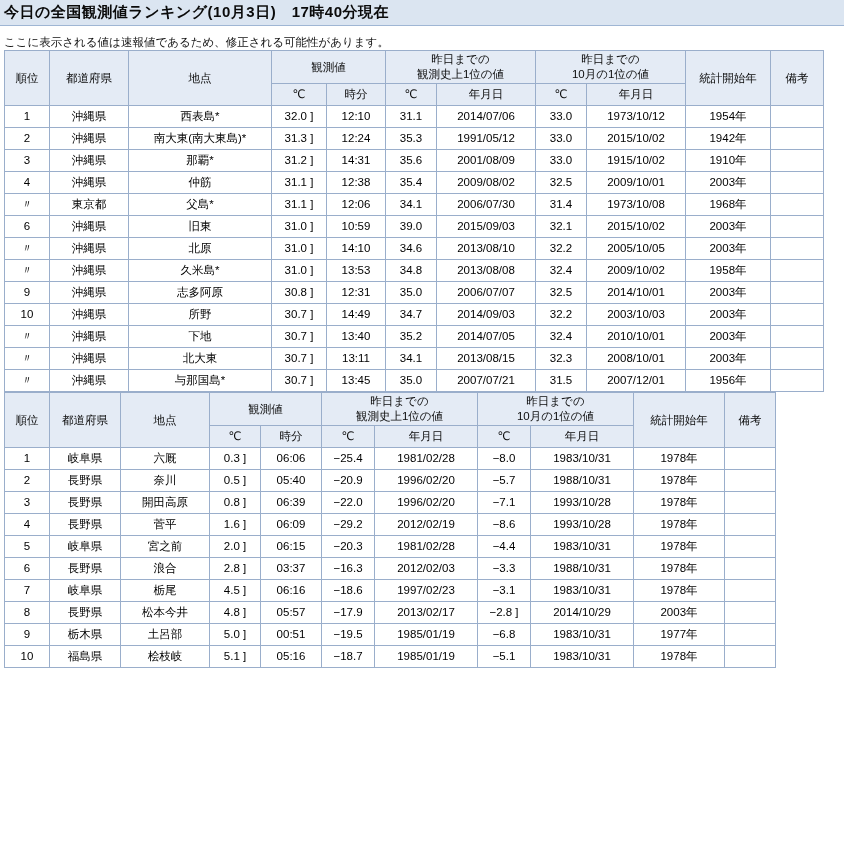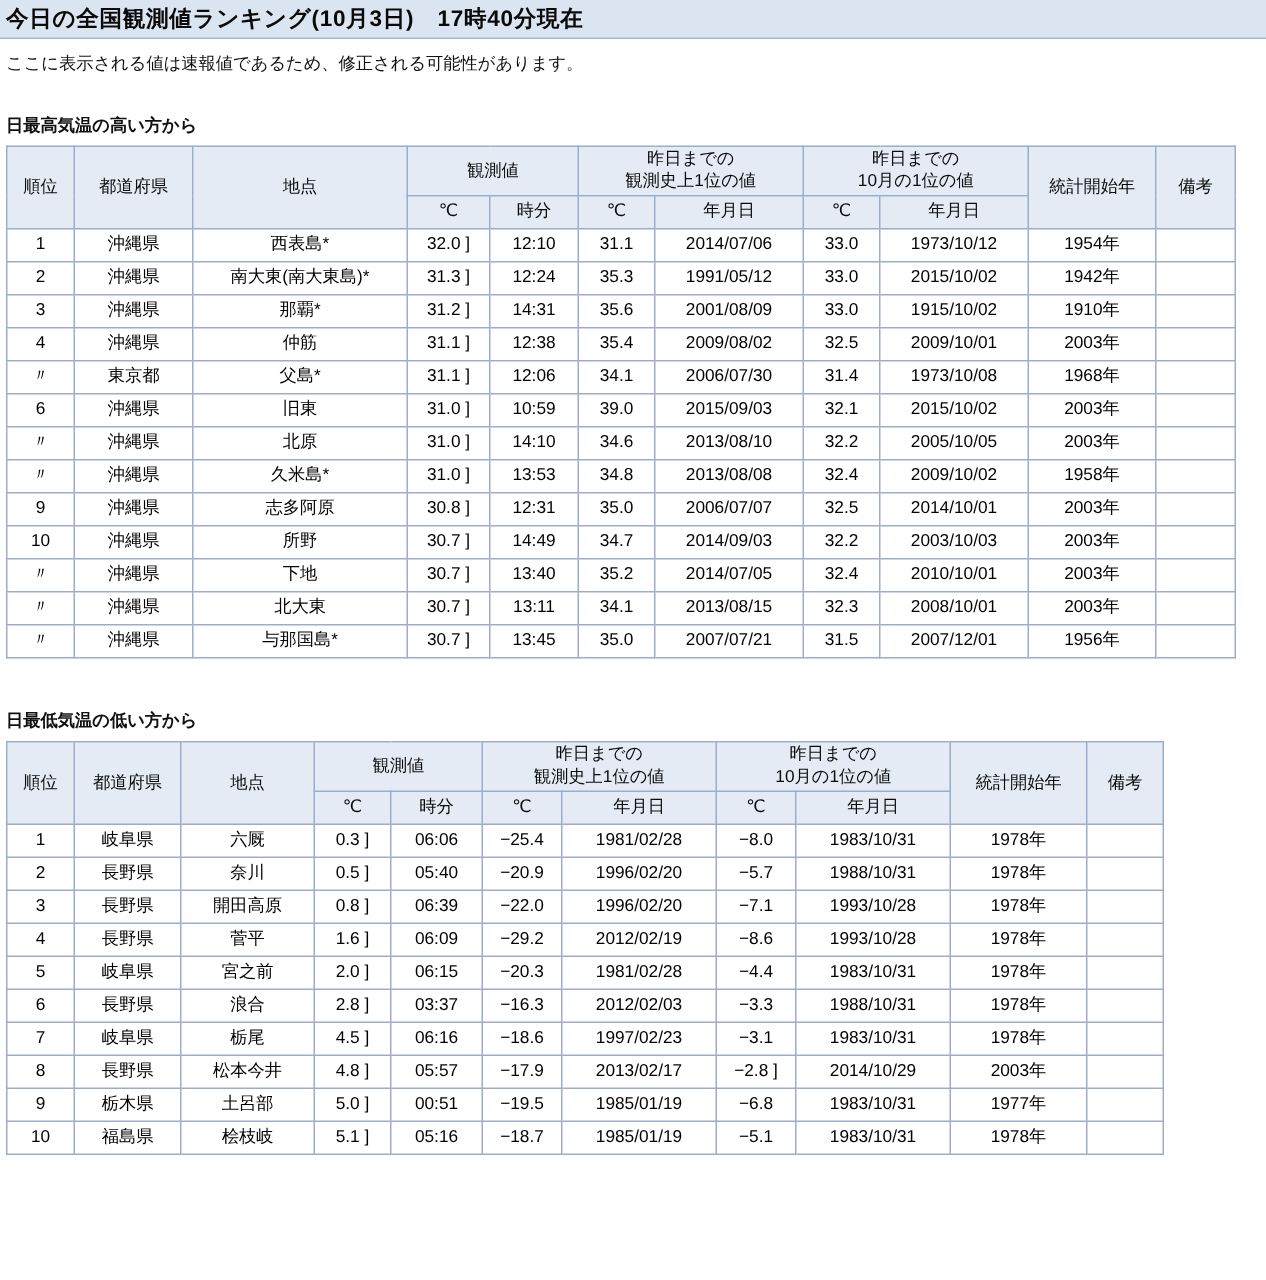--- a/index.html
+++ b/index.html
@@ -105,21 +105,20 @@
 <body>
 
 <div class="page">
 
   <div class="title-bar">
     <span class="title">今日の全国観測値ランキング(10月3日)　17時40分現在</span>
   </div>
 
   <div class="notice">ここに表示される値は速報値であるため、修正される可能性があります。</div>
 
-  <div class="section-label">日最高気温の高い方から</div>
 
   <table class="rank t1">
     <thead>
       <tr>
         <th class="c-rank" rowspan="2">順位</th>
         <th class="c-pref" rowspan="2">都道府県</th>
         <th class="c-point" rowspan="2">地点</th>
         <th colspan="2">観測値</th>
         <th colspan="2">
           <div>昨日までの</div>
@@ -307,21 +306,20 @@
           <td class="val">35.0</td>
           <td class="ctr">2007/07/21</td>
           <td class="val">31.5</td>
           <td class="ctr">2007/12/01</td>
           <td class="ctr">1956年</td>
           <td class="ctr"></td>
         </tr>
       </tbody>
   </table>
 
-  <div class="section-label second">日最低気温の低い方から</div>
 
   <table class="rank t2">
     <thead>
       <tr>
         <th class="c-rank" rowspan="2">順位</th>
         <th class="c-pref" rowspan="2">都道府県</th>
         <th class="c-point" rowspan="2">地点</th>
         <th colspan="2">観測値</th>
         <th colspan="2">
           <div>昨日までの</div>

